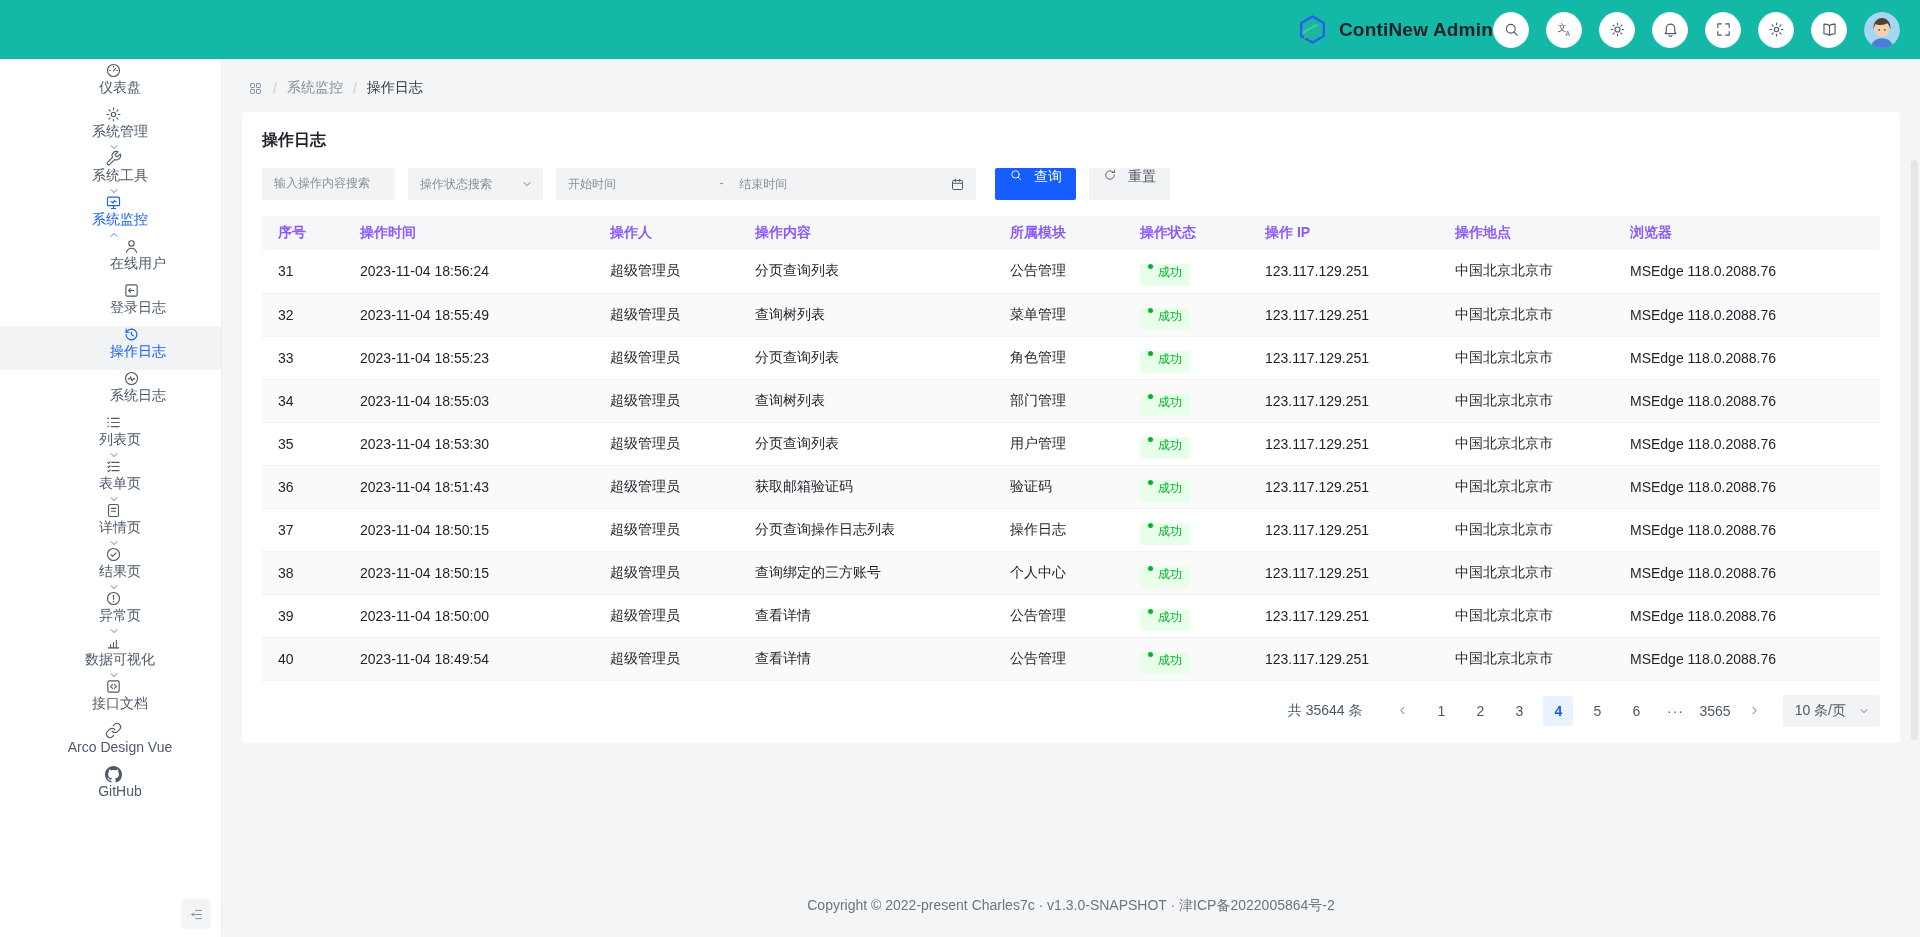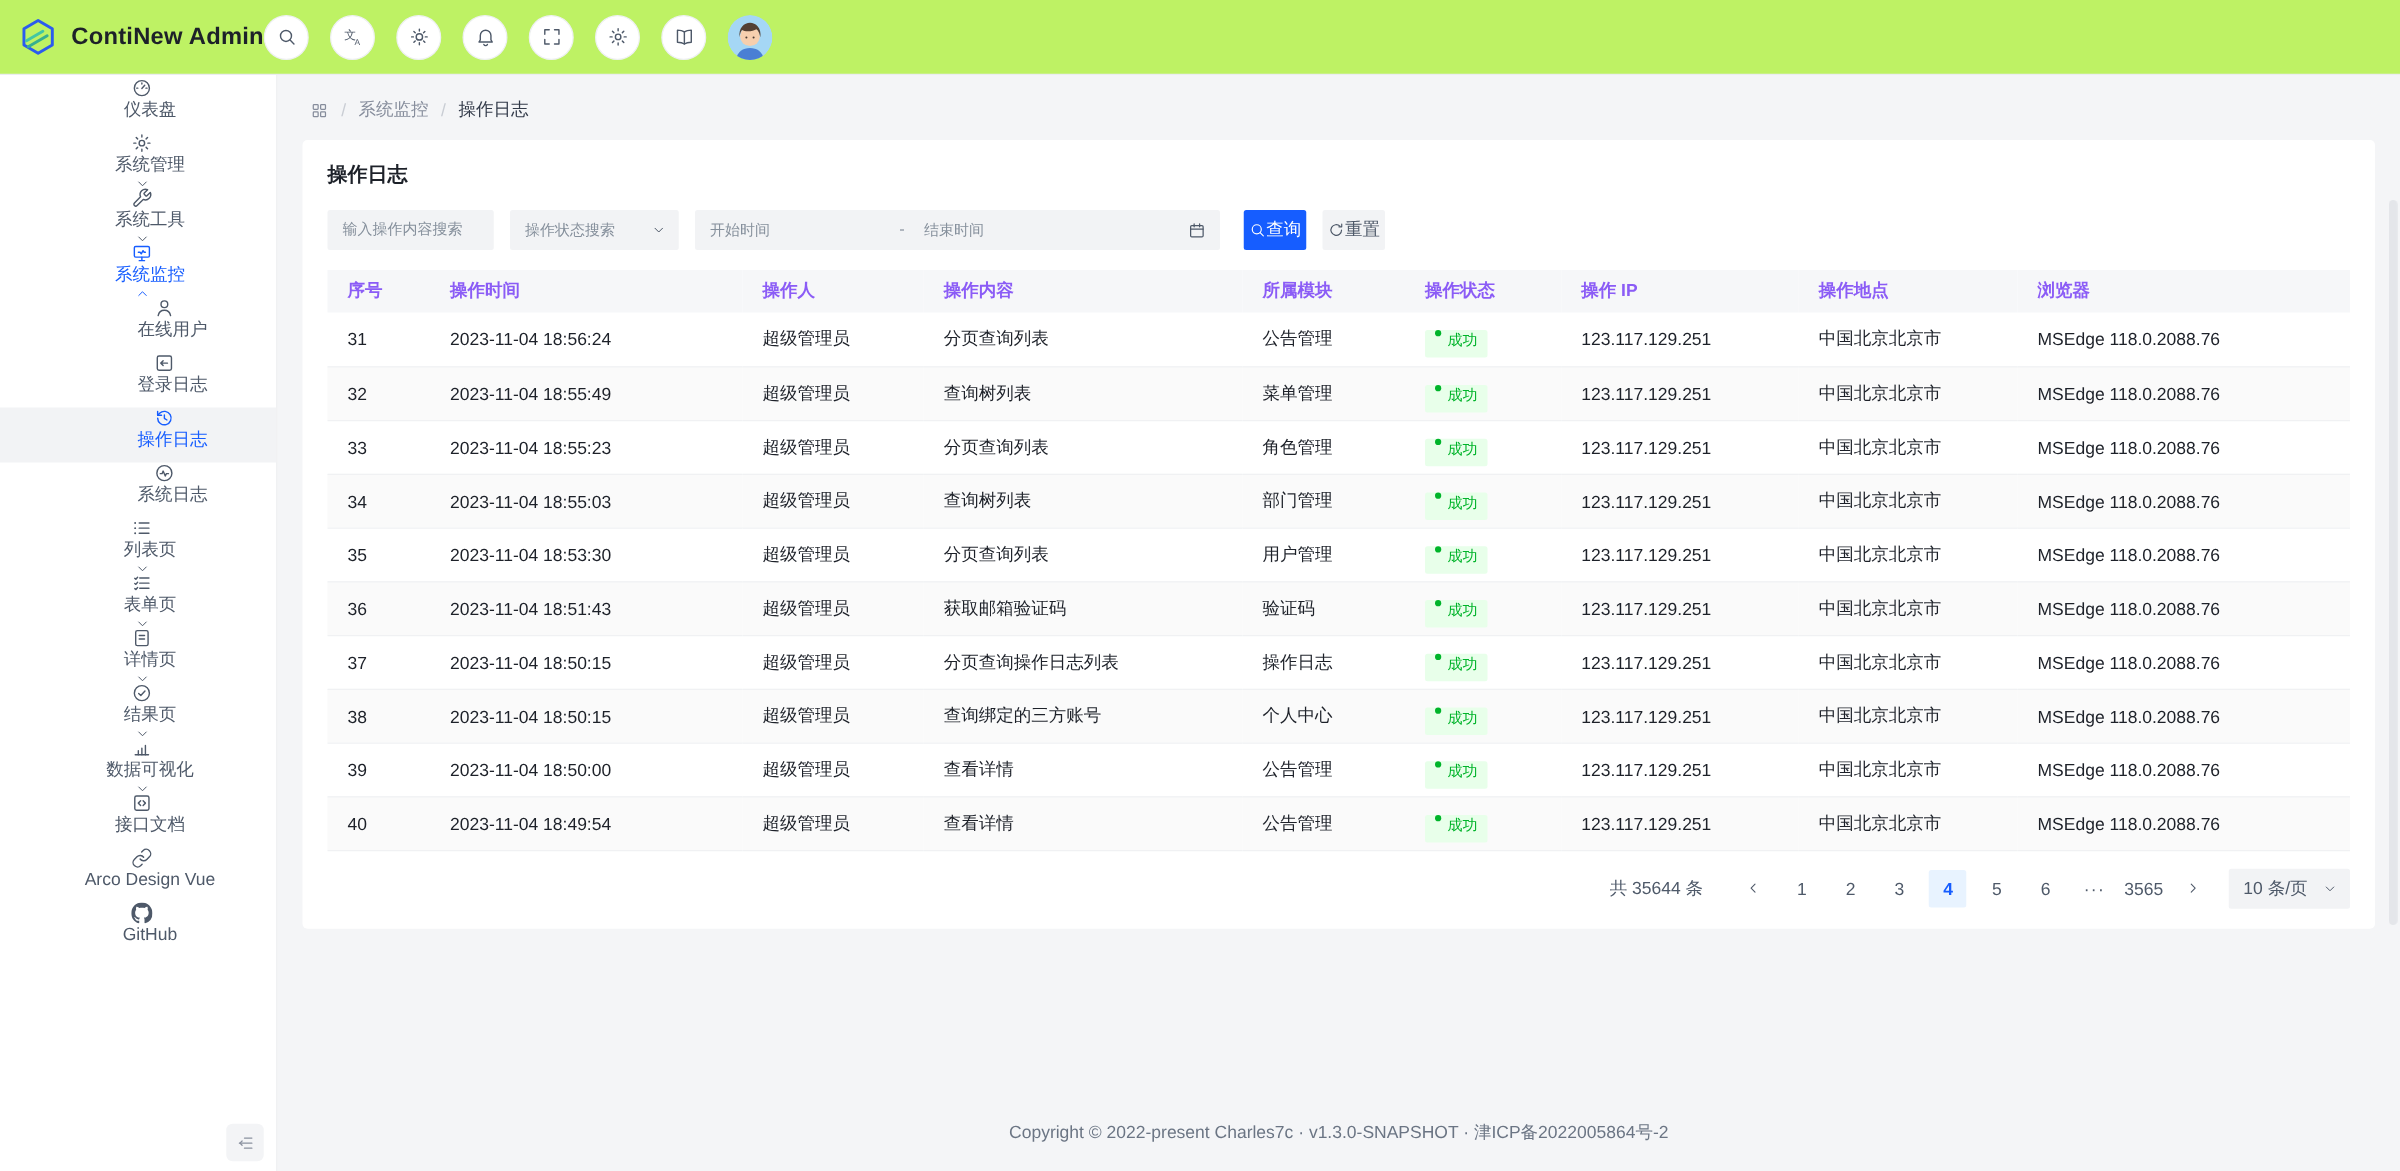--- a/index.html
+++ b/index.html
@@ -2,22 +2,22 @@
 <html style="--primary: #165dff; --success: #00b42a; --success-bg: #e8ffea;"><head>
 <meta charset="utf-8">
 <style>
   * { margin:0; padding:0; box-sizing:border-box; }
   html,body { width:1920px; height:937px; overflow:hidden; }
   body { font-family:"Liberation Sans","DejaVu Sans",sans-serif; font-size:14px; color:#1d2129; background:#f4f5f7; }
 
   .app { display:grid; grid-template-columns:222px 1fr; grid-template-rows:60px 1fr; width:1920px; height:937px; }
 
   
-  .topbar { grid-column:1/3; grid-row:1; background:#bef264; border-bottom:1px solid #ebedf0;
-            display:flex; align-items:center; justify-content:flex-start; padding:0 20px 0 14px; }
+  .topbar { grid-column:1/3; grid-row:1; background:#14b8a6; border-bottom:1px solid #ebedf0;
+            display:flex; align-items:center; justify-content:flex-end; padding:0 20px 0 14px; }
   .logo { display:flex; align-items:center; gap:10px; cursor:pointer; }
   .logo-icn { width:33px; height:33px; display:block; }
   .logo-icn svg { width:100%; height:100%; display:block; }
   .logo-text { font-size:19px; font-weight:700; color:#1d2129; letter-spacing:.2px; }
   .actions { display:flex; align-items:center; gap:17px; }
   .hbtn { width:36px; height:36px; border-radius:50%; border:1px solid #eef0f2; background:#fff;
           display:flex; align-items:center; justify-content:center; color:#4e5969; cursor:pointer; }
   .hbtn .icn { width:17px; height:17px; }
   .avatar { width:36px; height:36px; border-radius:50%; overflow:hidden; border:none; background:none; padding:0; cursor:pointer; }
   .avatar svg { width:100%; height:100%; display:block; }
@@ -57,21 +57,21 @@
   .f-input::placeholder { color:#86909c; }
   .f-select { width:135px; display:flex; align-items:center; justify-content:space-between; padding:0 10px 0 12px; cursor:pointer;text-align:center; }
   .f-select .ph, .f-range .ph { color:#86909c; }
   .f-select .chev { width:12px; height:12px; color:#4e5969; }
   .f-range { width:420px; display:flex; align-items:center; padding:0 11px 0 12px; margin-right:3px; cursor:pointer; }
   .f-range .start { width:150px; }
   .f-range .sep { color:#86909c; }
   .f-range .end { flex:1; margin-left:14px; }
   .f-range .cal { width:15px; height:15px; color:#4e5969; }
   .btn { height:32px; border:none; border-radius:2px; font-size:14px; font-family:inherit;
-         display:inline-flex; align-items:center; gap:0; padding:0 4px; cursor:pointer; }
+         display:inline-flex; align-items:flex-start; gap:11px; padding:0 14px; cursor:pointer; }
   .btn .bi { width:14px; height:14px; }
   .btn.primary { background:var(--primary,#165dff); color:#fff; margin-left:3px; }
   .btn.plain { background:#f2f3f5; color:#4e5969; }
 
   
   .log-table { width:100%; border-collapse:collapse; table-layout:fixed; }
   .log-table th { background:#f6f7f9; height:34px; text-align:left; padding:0 16px; font-weight:600; color:#8b5cf6; font-size:14px; }
   .log-table td { height:43px; padding:0 16px; color:#1d2129; font-size:14px; border-bottom:1px solid #f0f1f3; }
   .log-table tbody tr:nth-child(even) td { background:#fafafa; }
   .log-table th:nth-child(1), .log-table td:nth-child(1) { width:82px; }
@@ -322,20 +322,35 @@
           </span>
   </div>
         <div class="menu-item">
     <span class="icn m-icn">
             <svg viewBox="0 0 24 24" fill="none" stroke="currentColor" stroke-width="1.6" stroke-linecap="round" stroke-linejoin="round">
               <circle cx="12" cy="12" r="8.5"></circle>
               <path d="M8.4 12.3l2.4 2.4 4.7-5.1"></path>
             </svg>
           </span>
     <span class="mi-label">结果页</span>
+    <span class="icn chev">
+            <svg viewBox="0 0 24 24" fill="none" stroke="currentColor" stroke-width="1.6" stroke-linecap="round" stroke-linejoin="round">
+              <path d="M6 9.2l6 6 6-6"></path>
+            </svg>
+          </span>
+  </div>
+        <div class="menu-item">
+    <span class="icn m-icn">
+            <svg viewBox="0 0 24 24" fill="none" stroke="currentColor" stroke-width="1.6" stroke-linecap="round" stroke-linejoin="round">
+              <circle cx="12" cy="12" r="8.5"></circle>
+              <path d="M12 7.4V13"></path>
+              <path stroke-width="2.2" d="M12 16.4h.01"></path>
+            </svg>
+          </span>
+    <span class="mi-label">异常页</span>
     <span class="icn chev">
             <svg viewBox="0 0 24 24" fill="none" stroke="currentColor" stroke-width="1.6" stroke-linecap="round" stroke-linejoin="round">
               <path d="M6 9.2l6 6 6-6"></path>
             </svg>
           </span>
   </div>
         <div class="menu-item">
     <span class="icn m-icn">
             <svg viewBox="0 0 24 24" fill="none" stroke="currentColor" stroke-width="1.6" stroke-linecap="round" stroke-linejoin="round">
               <path d="M4.5 19.5h15"></path>

